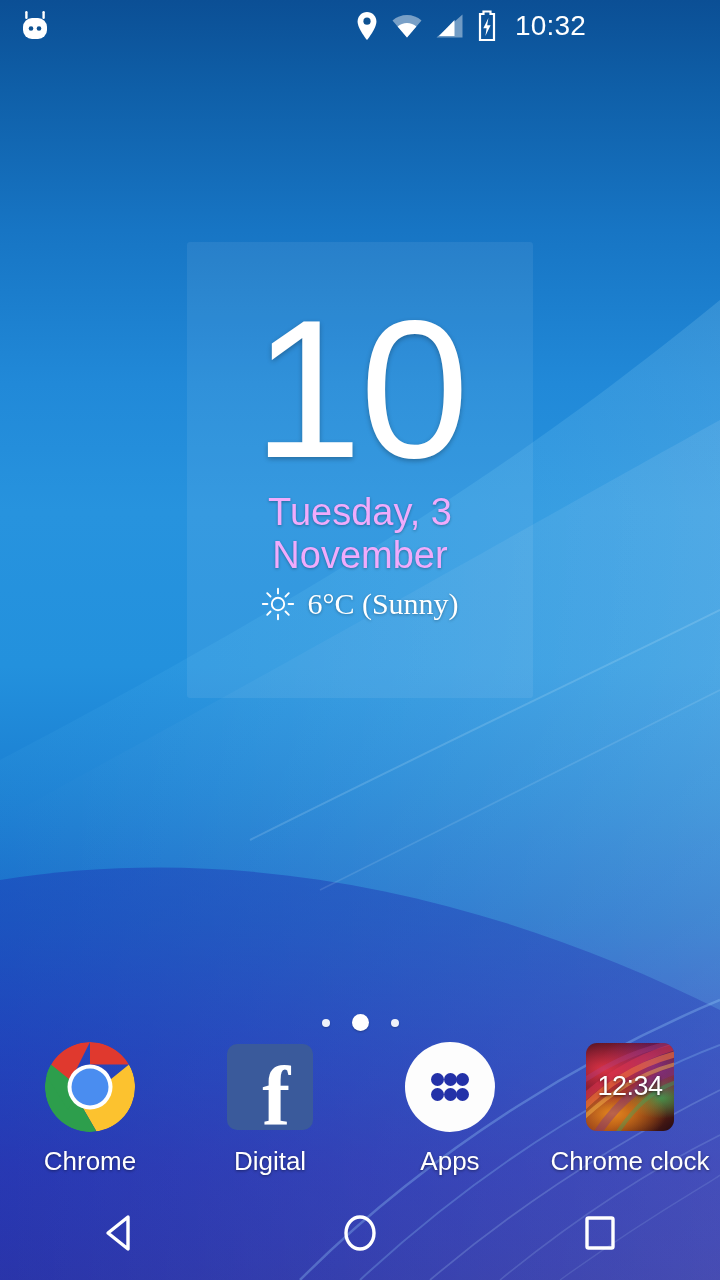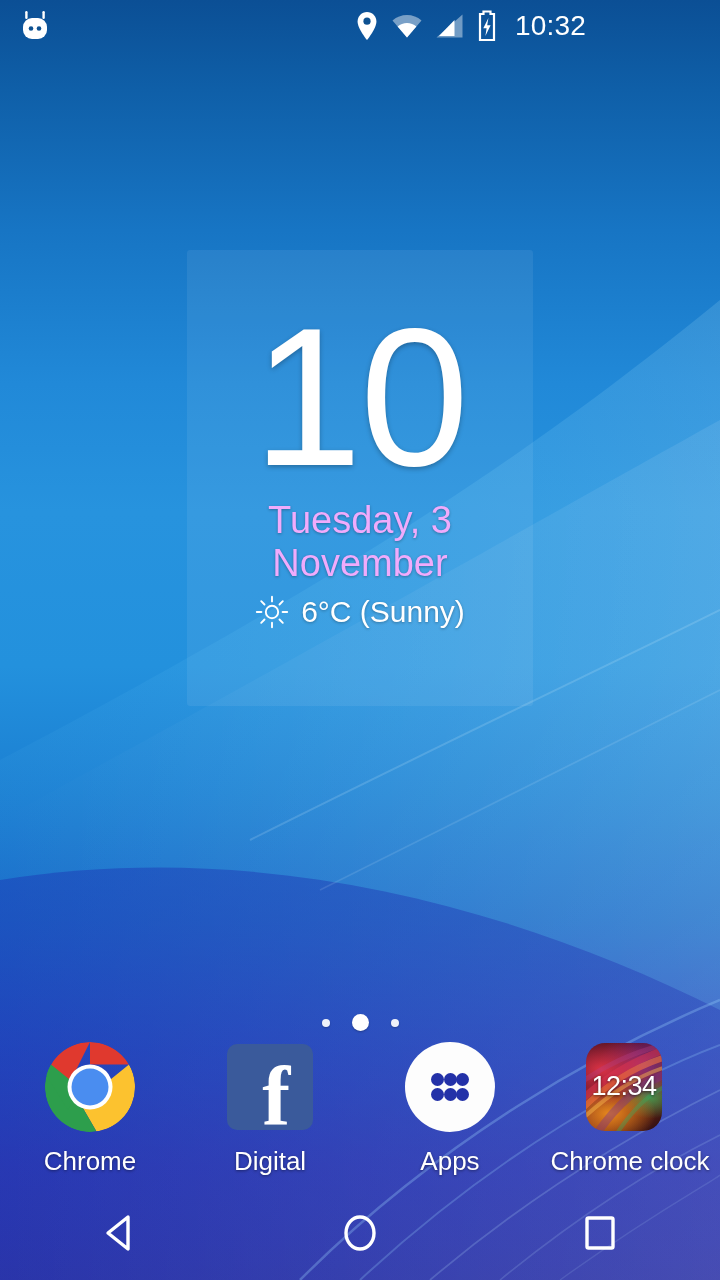--- a/index.html
+++ b/index.html
@@ -60,21 +60,21 @@
     font-size: 28px;
     font-weight: 500;
     letter-spacing: 0.2px;
     margin-left: 6px;
   }
 
   
   #clock-widget {
     position: absolute;
     left: 187px;
-    top: 250px;
+    top: 242px;
     width: 346px;
     height: 456px;
     background: rgba(255,255,255,0.07);
     border-radius: 3px;
     z-index: 10;
   }
   #clock-inner {
     position: absolute;
     left: 0; right: 0;
     top: 70px;
@@ -96,20 +96,21 @@
     font-weight: 400;
     margin-top: 22px;
     text-shadow: 0 1px 3px rgba(0,0,0,0.3);
   }
   #widget-weather {
     display: flex;
     align-items: flex-start;
     justify-content: center;
     gap: 12px;
     margin-top: 10px;
+    font-family: Liberation Serif, serif;
   }
   #widget-weather-text {
     color: #ffffff;
     font-size: 30px;
     font-weight: 400;
     text-shadow: 0 1px 3px rgba(0,0,0,0.3);
   }
 
   
   #page-indicator {
@@ -191,23 +192,23 @@
   }
   .apps-dot {
     position: absolute;
     width: 13px; height: 13px;
     border-radius: 50%;
     background: #2331a8;
   }
 
   
   .dc-tile {
-    width: 76px; height: 88px;
+    width: 88px; height: 88px;
     margin: 3px;
-    border-radius: 19px;
+    border-radius: 11px;
     position: relative;
     overflow: hidden;
     background:
       radial-gradient(ellipse 120% 70% at 20% 30%, rgba(226,52,70,0.95) 0%, rgba(226,52,70,0) 60%),
       radial-gradient(ellipse 90% 60% at 75% 25%, rgba(120,45,140,0.9) 0%, rgba(120,45,140,0) 65%),
       radial-gradient(ellipse 100% 55% at 30% 80%, rgba(235,140,30,0.95) 0%, rgba(235,140,30,0) 62%),
       radial-gradient(ellipse 70% 40% at 85% 62%, rgba(60,170,90,0.8) 0%, rgba(60,170,90,0) 60%),
       linear-gradient(140deg, #2a0a18 0%, #5d1028 35%, #8a3210 65%, #220a14 100%);
   }
   .dc-streak {

